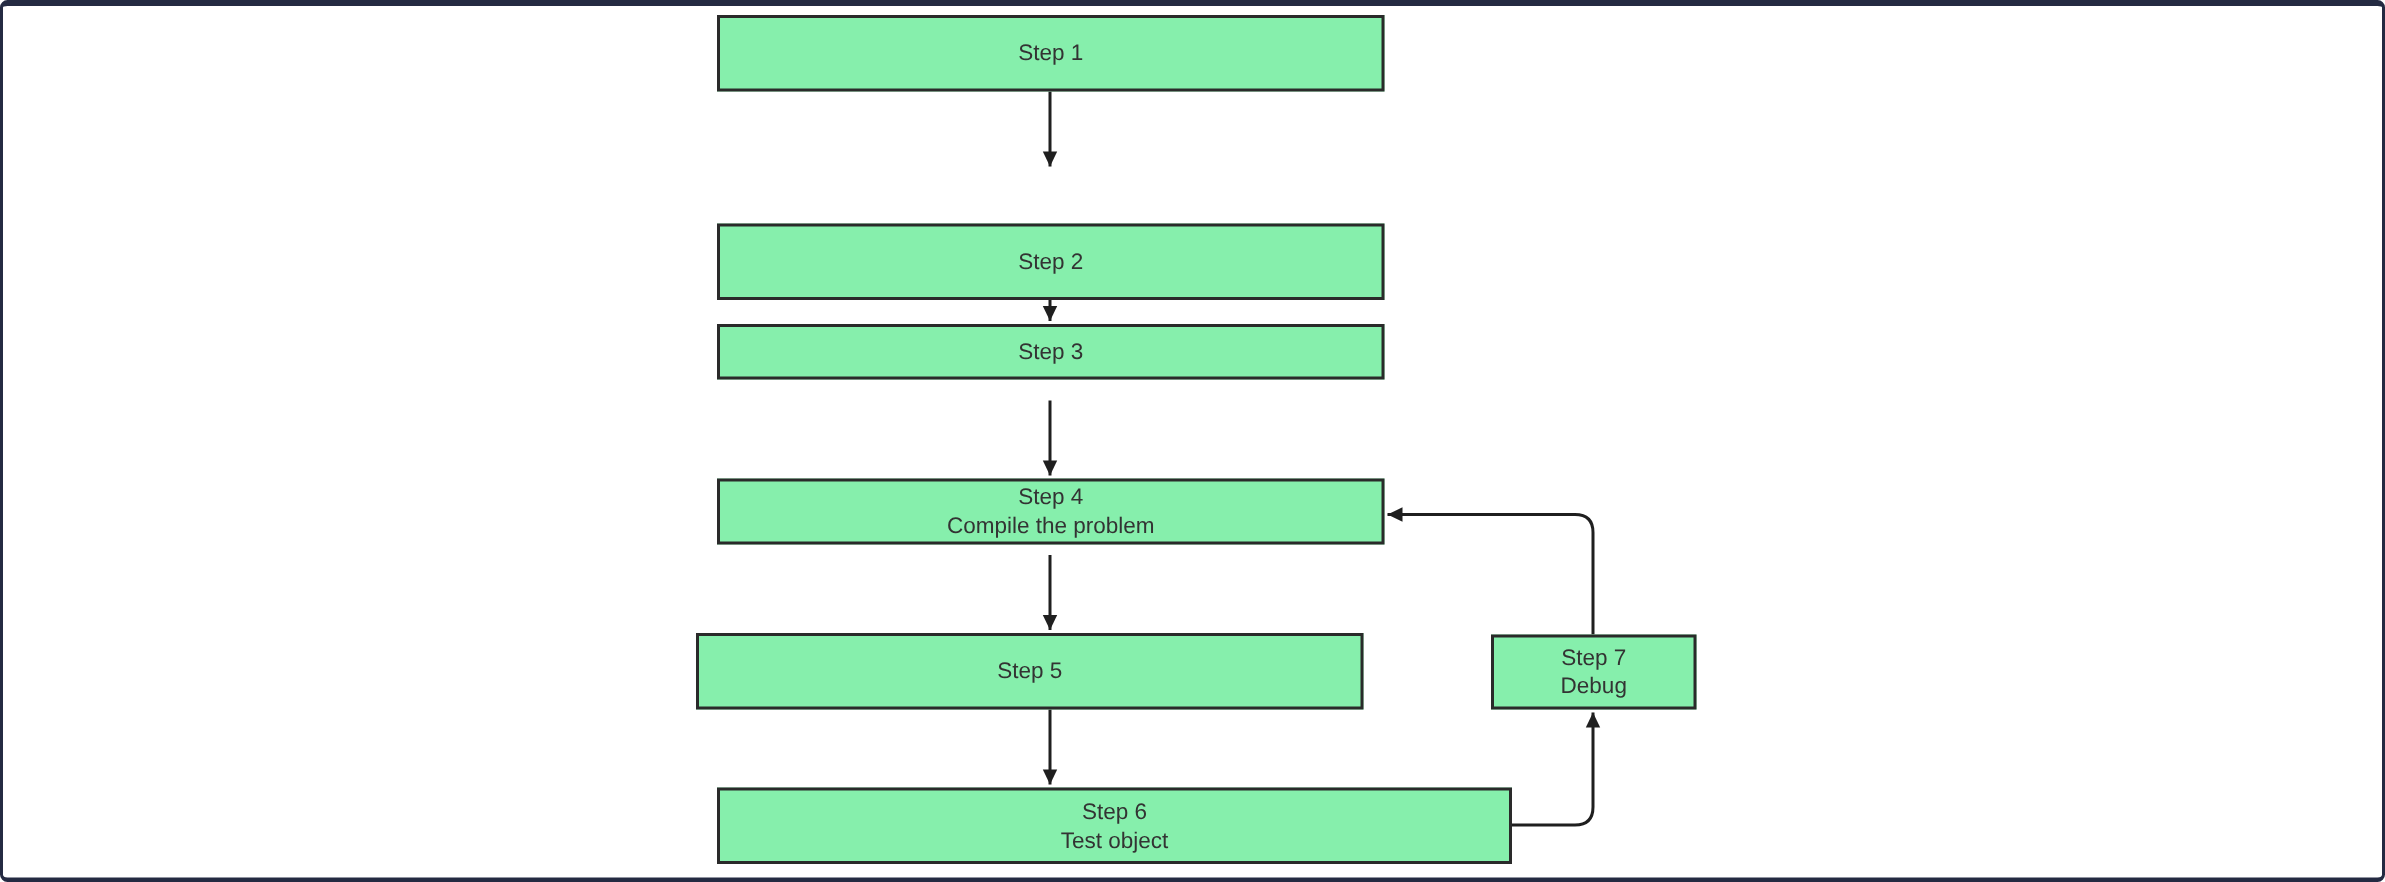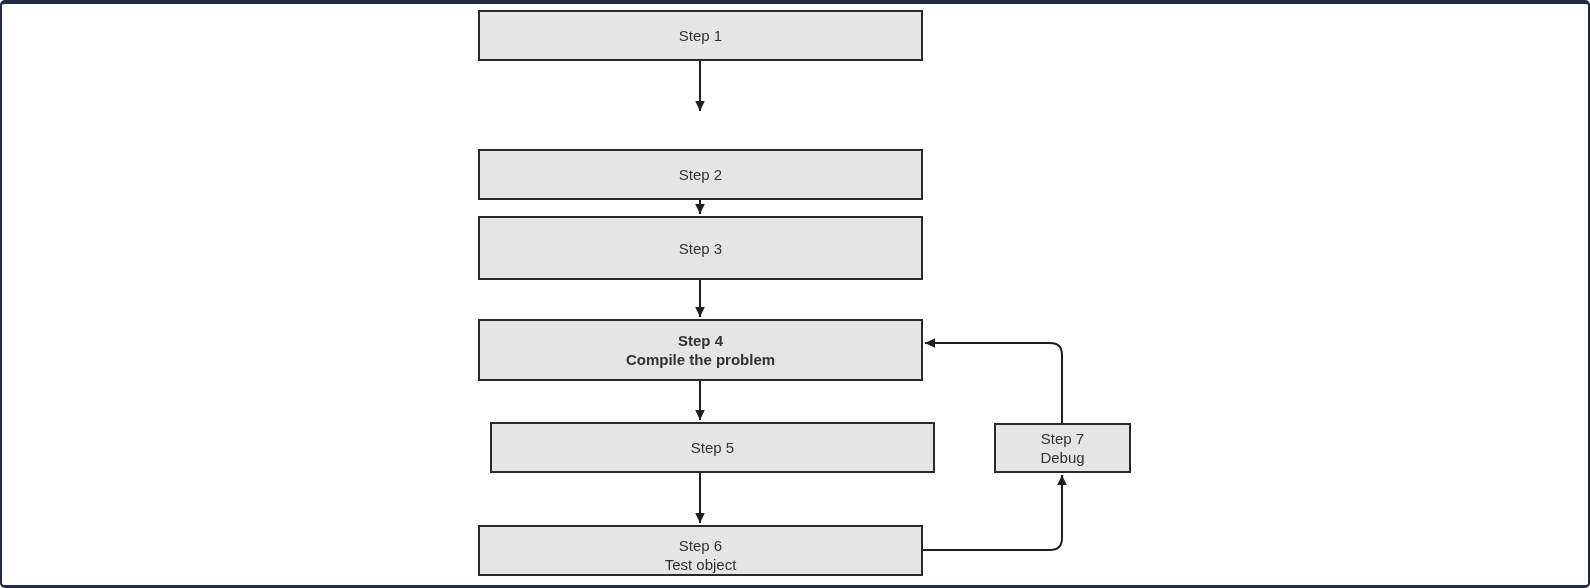--- a/index.html
+++ b/index.html
@@ -26,41 +26,41 @@
     left: -2px;            
     top: -4px;
     width: 1590px;
     height: 588px;
     z-index: 1;
     pointer-events: none;
   }
   .node {
     position: absolute;
     box-sizing: border-box;
-    background: #e5e5e5;
+    background: #86efac;
     border: 2px solid #2a2a2a;
     color: #333333;
     font-size: 15px;
     line-height: 19px;
     text-align: center;
     display: flex;
     flex-direction: column;
     justify-content: center;
     z-index: 2;
     margin-left: -2px;     
     margin-top: -4px;
   }
   .node-title, .node-label { white-space: nowrap; }
   
   .n1 { left: 478px; top: 10px;  width: 445px; height: 51px; }
   .n2 { left: 478px; top: 113px; width: 445px; height: 51px; margin-top: 32px; }
-  .n3 { left: 478px; top: 216px; width: 445px; height: 64px; }
-  .n4 { left: 478px; top: 319px; width: 445px; height: 62px; font-weight: bold; }
-  .n5 { left: 490px; top: 422px; width: 445px; height: 51px; }
-  .n6 { left: 478px; top: 525px; width: 445px; height: 51px; justify-content: flex-end; }
+  .n3 { left: 478px; top: 216px; width: 445px; height: 37px; }
+  .n4 { left: 478px; top: 319px; width: 445px; height: 44px; }
+  .n5 { left: 464px; top: 422px; width: 445px; height: 51px; }
+  .n6 { left: 478px; top: 525px; width: 530px; height: 51px; }
   
   .n7 { left: 994px; top: 423px; width: 137px; height: 50px; justify-content: center; }
 </style>
 </head>
 <body>
 
 <div class="screen">
 
   <svg class="connectors" viewBox="0 0 1590 588" xmlns="http://www.w3.org/2000/svg">
     <defs>

